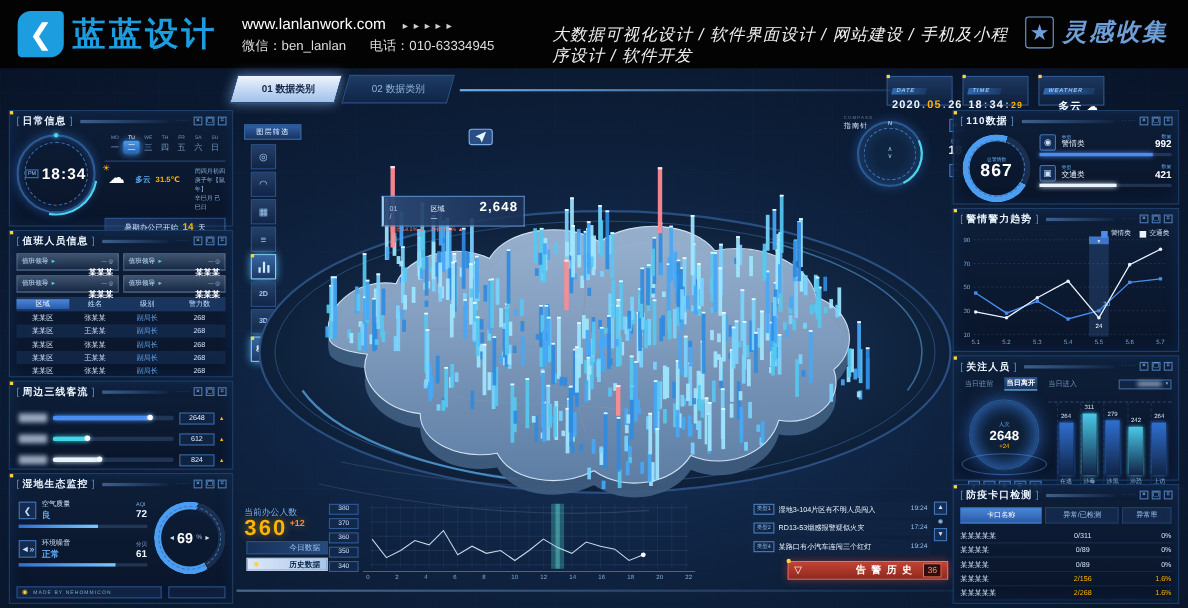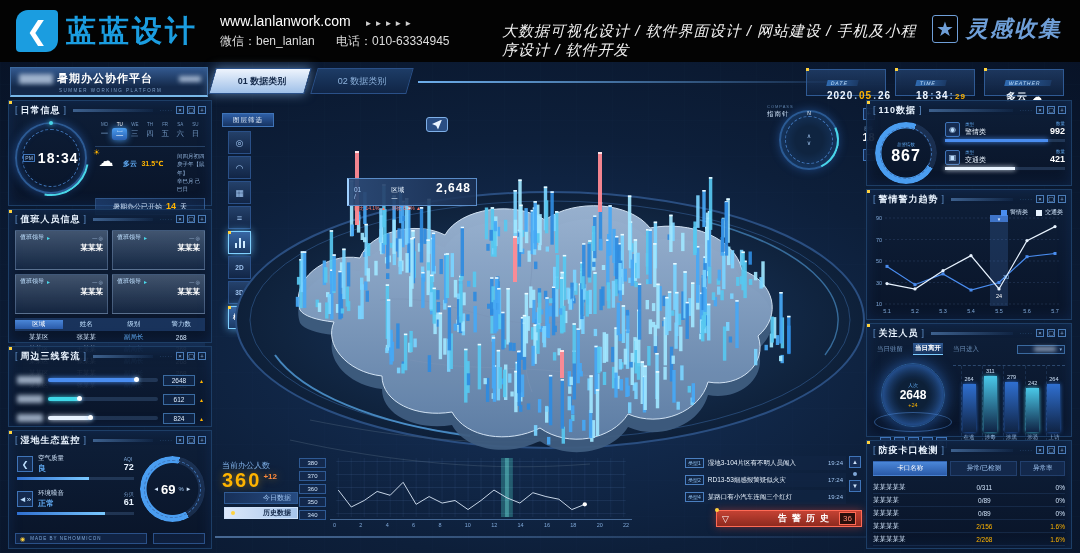--- a/index.html
+++ b/index.html
@@ -36,21 +36,21 @@
   .dh-text{color:#fff;font-size:11px;font-weight:bold;letter-spacing:1px;}
   .dh-sub{font-size:4.5px;color:#7fa0c8;letter-spacing:1.5px;margin:2px 0 0 40px;}
   .dh-tabs{position:absolute;left:212px;top:6px;height:27px;display:flex;gap:6px;}
   .dh-tab{width:96px;height:26px;display:flex;align-items:center;justify-content:center;gap:4px;
     transform:skewX(-16deg);background:linear-gradient(180deg,#1d3c66,#102546);border:1px solid #2a5088;color:#8fb4de;font-size:9px;}
   .dh-tab>span{transform:skewX(16deg);}
   .dh-tab.active{background:linear-gradient(180deg,#eef4fd,#9fc0e8);color:#14294a;font-weight:bold;box-shadow:0 0 10px rgba(150,200,255,.55);}
   .tab-chip{width:11px;height:5px;background:#ffd23e;border-radius:2px;}
   .dh-line{position:absolute;left:418px;top:19px;width:420px;height:2px;background:linear-gradient(90deg,rgba(120,190,255,.9),rgba(60,110,180,.15));}
   .dh-info{position:absolute;left:806px;top:7px;display:flex;gap:9px;}
-  .info-chip{width:80px;height:27px;position:relative;border:1px solid #2f5a94;padding:1px 20px;
+  .info-chip{width:60px;height:27px;position:relative;border:1px solid #2f5a94;padding:1px 4px;
     background:linear-gradient(180deg,rgba(45,82,135,.55),rgba(16,36,68,.7));}
   .info-chip::before{content:"";position:absolute;left:-1px;top:-2px;width:3px;height:3px;background:#ffd23e;}
   .chip-label{display:inline-block;font-size:5px;color:#bfe0ff;background:linear-gradient(90deg,#2f6ab0,#1b3a66);padding:0 10px 0 4px;transform:skewX(-14deg);letter-spacing:1px;}
   .chip-value{text-align:right;font-size:10px;color:#eef6ff;font-weight:bold;letter-spacing:1px;margin-top:1px;}
   .chip-value .accent{color:#ffb400;}
   .chip-value .small{font-size:8px;}
   .chip-value .dot{color:#8fb4de;margin:0 1px;}
   .wx-chip-icon{color:#fff;font-size:10px;margin-left:4px;}
 
   
@@ -87,21 +87,21 @@
   .wx-main{width:48px;}
   .cond{color:#5fa8f0;font-size:7px;font-weight:bold;}
   .temp{color:#ffb400;font-size:7px;font-weight:bold;}
   .lunar{flex:1;color:#8fb0d8;font-size:5.5px;line-height:1.5;}
   .notice{margin-top:5px;background:linear-gradient(90deg,rgba(40,80,140,.55),rgba(20,45,85,.4));border:1px solid rgba(90,150,220,.35);
     color:#cfe2f8;font-size:7px;text-align:center;padding:2px 0;}
   .notice b{font-size:9px;margin:0 2px;}
 
   
   .duty-cards{display:grid;grid-template-columns:1fr 1fr;gap:4px;padding:5px 6px 4px 6px;}
-  .duty-card{height:40px;padding:2px 4px;background:linear-gradient(180deg,rgba(150,175,205,.38),rgba(45,75,115,.28));border:1px solid rgba(130,160,200,.4);}
+  .duty-card{height:16px;padding:2px 4px;background:linear-gradient(180deg,rgba(150,175,205,.38),rgba(45,75,115,.28));border:1px solid rgba(130,160,200,.4);}
   .dc-head{display:flex;align-items:center;font-size:6px;color:#bfe0ff;}
   .dc-arr{color:#49d6e8;margin-left:3px;}
   .dc-ctrl{margin-left:auto;color:#9fb8d8;font-size:5px;}
   .dc-name{text-align:right;color:#fff;font-size:7.5px;font-weight:bold;margin-top:1px;}
   .duty-table{padding:0 6px;}
   .dt-row{display:flex;height:12px;align-items:center;font-size:6.5px;color:#cfe2f8;}
   .dt-row.alt{background:rgba(32,62,112,.38);}
   .dt-head{background:rgba(40,80,140,.5);color:#bfe0ff;height:13px;}
   .dt-cell{flex:1;text-align:center;}
   .dt-head .first{background:linear-gradient(180deg,#4a86d8,#2a5aa8);color:#fff;}
@@ -300,28 +300,20 @@
     <div class="services">大数据可视化设计 / 软件界面设计 / 网站建设 / 手机及小程序设计 / 软件开发</div>
     <div class="collect">
       <span class="collect-ico">★</span>
       <span class="collect-text">灵感收集</span>
     </div>
   </header>
 
   <div class="dash">
     <div class="dash-grid"></div>
 
-    <div class="dh-title">
-      <div class="dh-row">
-        <span class="blurred" style="width:34px;height:10px;"></span>
-        <span class="dh-text">暑期办公协作平台</span>
-        <span class="blurred" style="width:22px;height:6px;margin-left:auto;"></span>
-      </div>
-      <div class="dh-sub">SUMMER WORKING PLATFORM</div>
-    </div>
     <div class="dh-tabs">
         <div class="dh-tab active">
           <span><span class="tab-chip"></span></span>
           <span>01 数据类别</span>
         </div>
         <div class="dh-tab">
           <span>02 数据类别</span>
         </div>
       </div>
     <div class="dh-line"></div>

